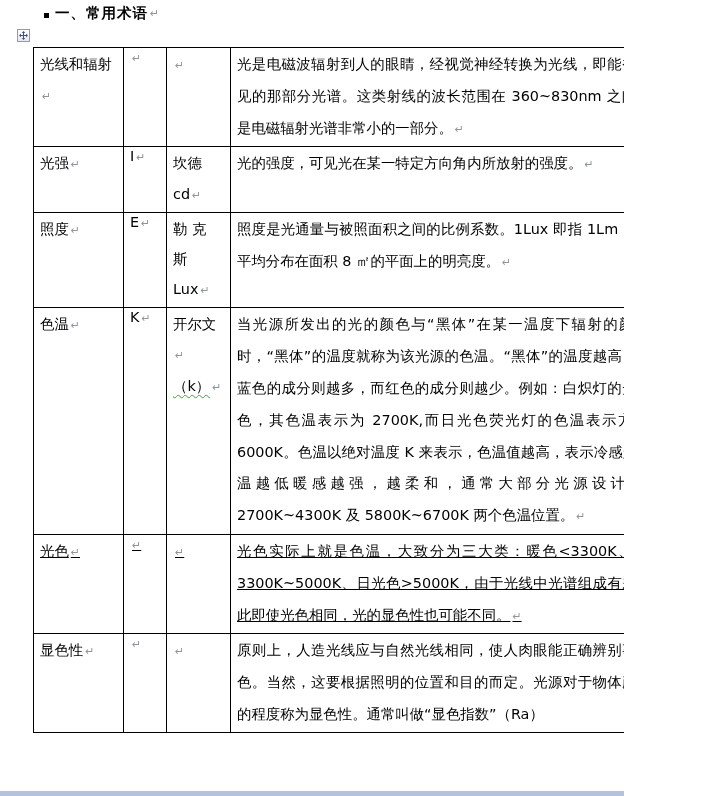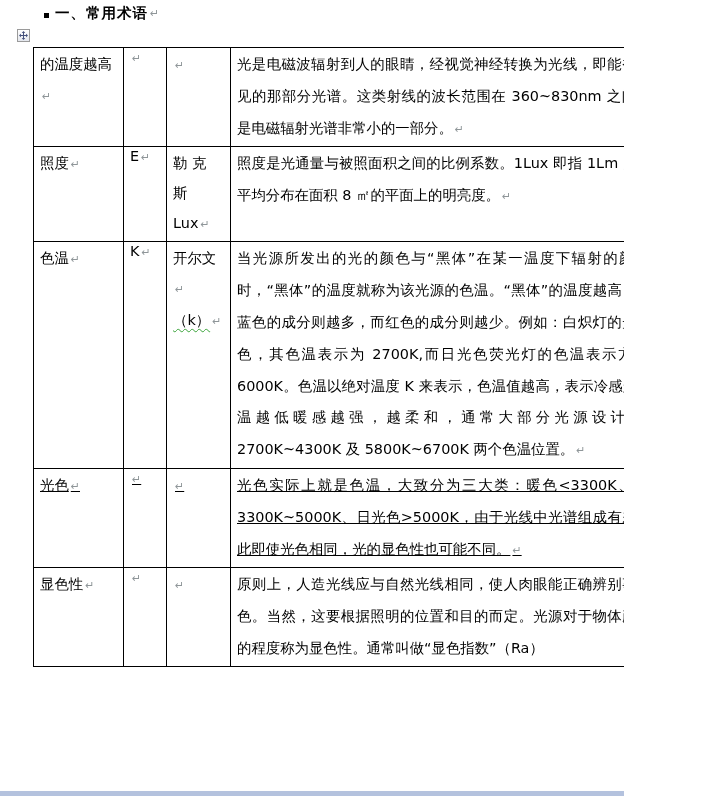--- a/index.html
+++ b/index.html
@@ -75,28 +75,35 @@
       <col style="width:90px">
         <col style="width:43px">
         <col style="width:64px">
         <col style="width:457px">
         <col style="width:18px">
     </colgroup>
 
     <tbody>
 
     <tr class="rh99">
-      <td class="c-name va-mid"><span>的温度越高</span><span class="pmark">↵</span></td>
+      <td class="c-name va-mid"><span>光线和辐射</span><span class="pmark">↵</span></td>
       <td class="c-sym va-mid"><span></span><span class="pmark">↵</span></td>
       <td class="c-unit va-top"><span></span><span class="pmark">↵</span></td>
       <td class="c-desc"><span>光是电磁波辐射到人的眼睛，经视觉神经转换为光线，即能被肉眼看见的那部分光谱。这类射线的波长范围在 360~830nm 之间，仅仅是电磁辐射光谱非常小的一部分。</span><span class="pmark">↵</span></td>
       <td class="c-end"><span class="pmark">↵</span></td>
     </tr>
 
 
+    <tr class="rh31">
+      <td class="c-name"><span>光强</span><span class="pmark">↵</span></td>
+      <td class="c-sym"><span>I</span><span class="pmark">↵</span></td>
+      <td class="c-unit"><span>坎德 cd</span><span class="pmark">↵</span></td>
+      <td class="c-desc"><span>光的强度，可见光在某一特定方向角内所放射的强度。</span><span class="pmark">↵</span></td>
+      <td class="c-end"><span class="pmark">↵</span></td>
+    </tr>
 
     <tr class="rh63">
       <td class="c-name"><span>照度</span><span class="pmark">↵</span></td>
       <td class="c-sym va-mid"><span>E</span><span class="pmark">↵</span></td>
       <td class="c-unit va-mid center">
         <div class="uline"><span>勒 克 斯</span></div>
         <div class="uline"><span>Lux</span><span class="pmark">↵</span></div>
       </td>
       <td class="c-desc"><span>照度是光通量与被照面积之间的比例系数。1Lux 即指 1Lm 的光通量平均分布在面积 8 ㎡的平面上的明亮度。</span><span class="pmark">↵</span></td>
       <td class="c-end"><span class="pmark">↵</span></td>

